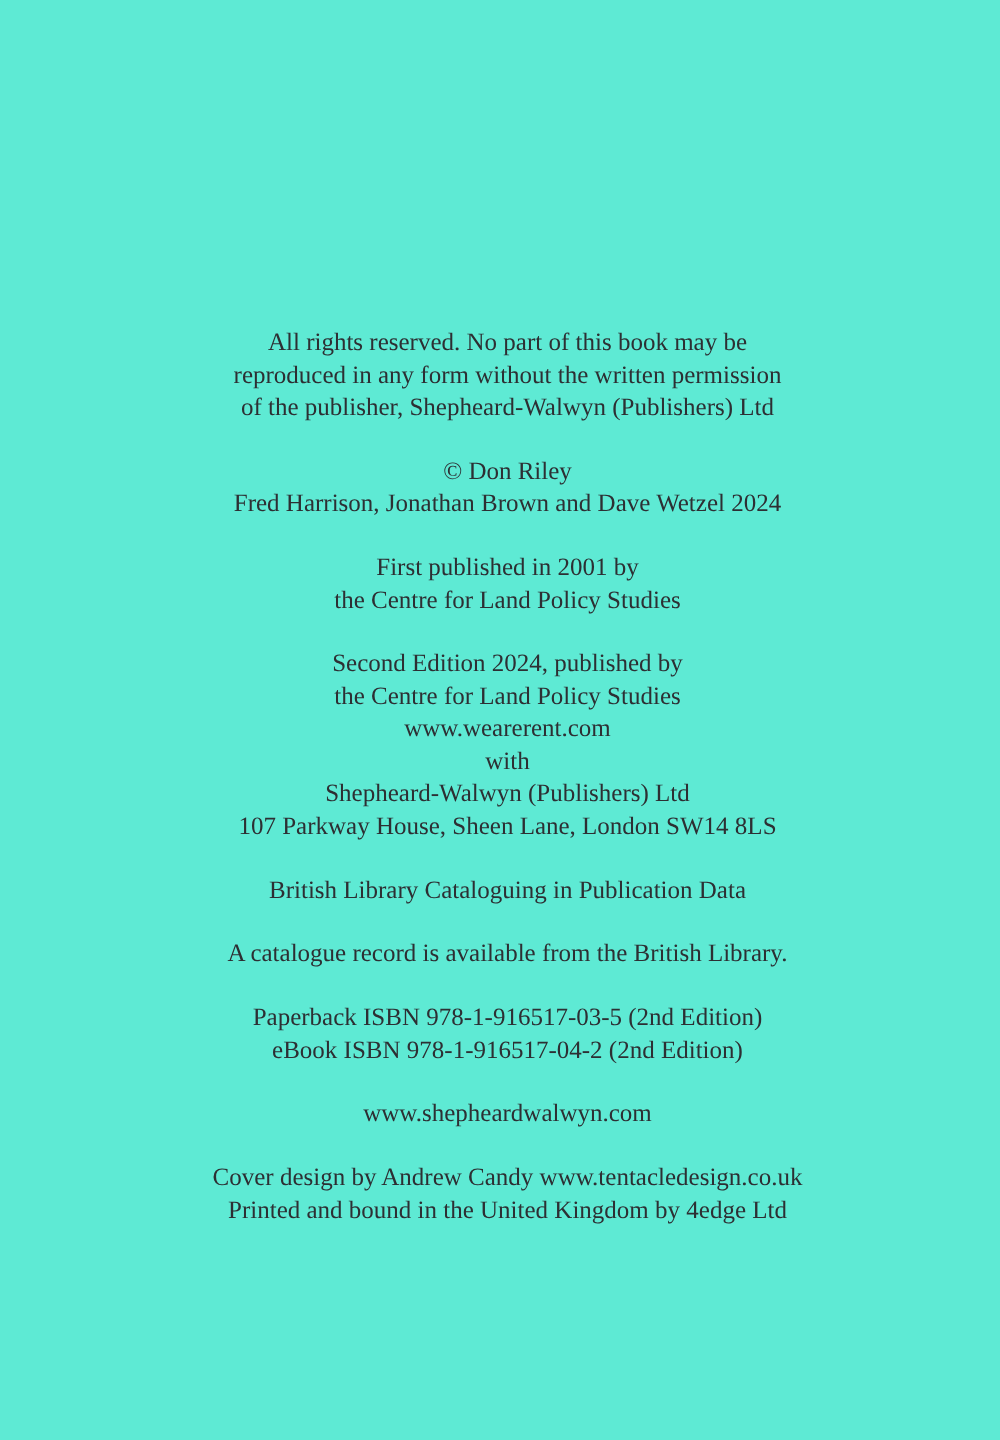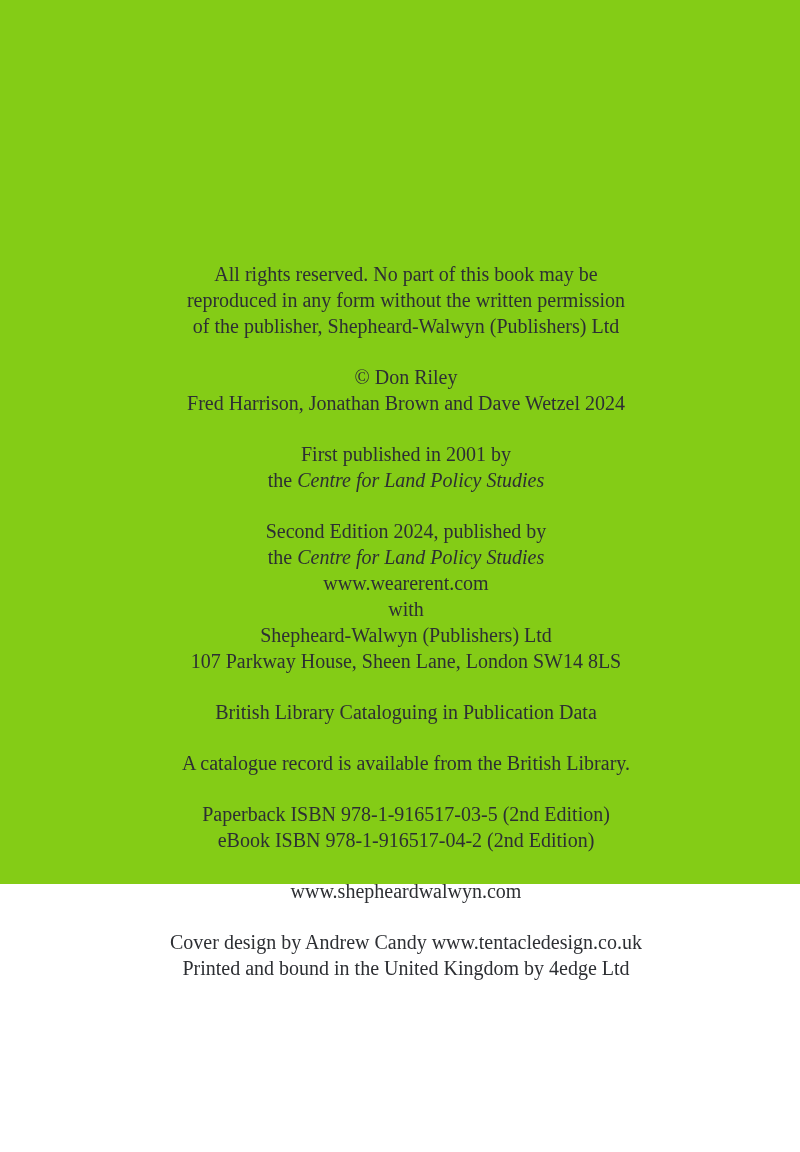--- a/index.html
+++ b/index.html
@@ -11,43 +11,42 @@
     height: 1152px;
     background: #ffffff;
     position: relative;
     overflow: hidden;
   }
   .page {
     position: absolute;
     top: 0;
     left: 0;
     width: 800px;
-    height: 884px;
-    background: #84cc16;
+    height: 1152px;
+    background: #5eead4;
   }
   .imprint {
     position: absolute;
     top: 261px;
     left: 6px;
     width: 800px;
     text-align: center;
     font-family: "Liberation Serif", "DejaVu Serif", serif;
     font-size: 20px;
     line-height: 26px;
     color: #2d2f33;
   }
   .para {
     margin: 0 0 25px 0;
     padding: 0;
   }
   .line {
     display: block;
   }
   .italic {
-    font-style: italic;
   }
 </style>
 </head>
 <body>
 
 <div class="page">
   <div class="imprint">
 
     <p class="para">
       <span class="line">All rights reserved. No part of this book may be</span>

